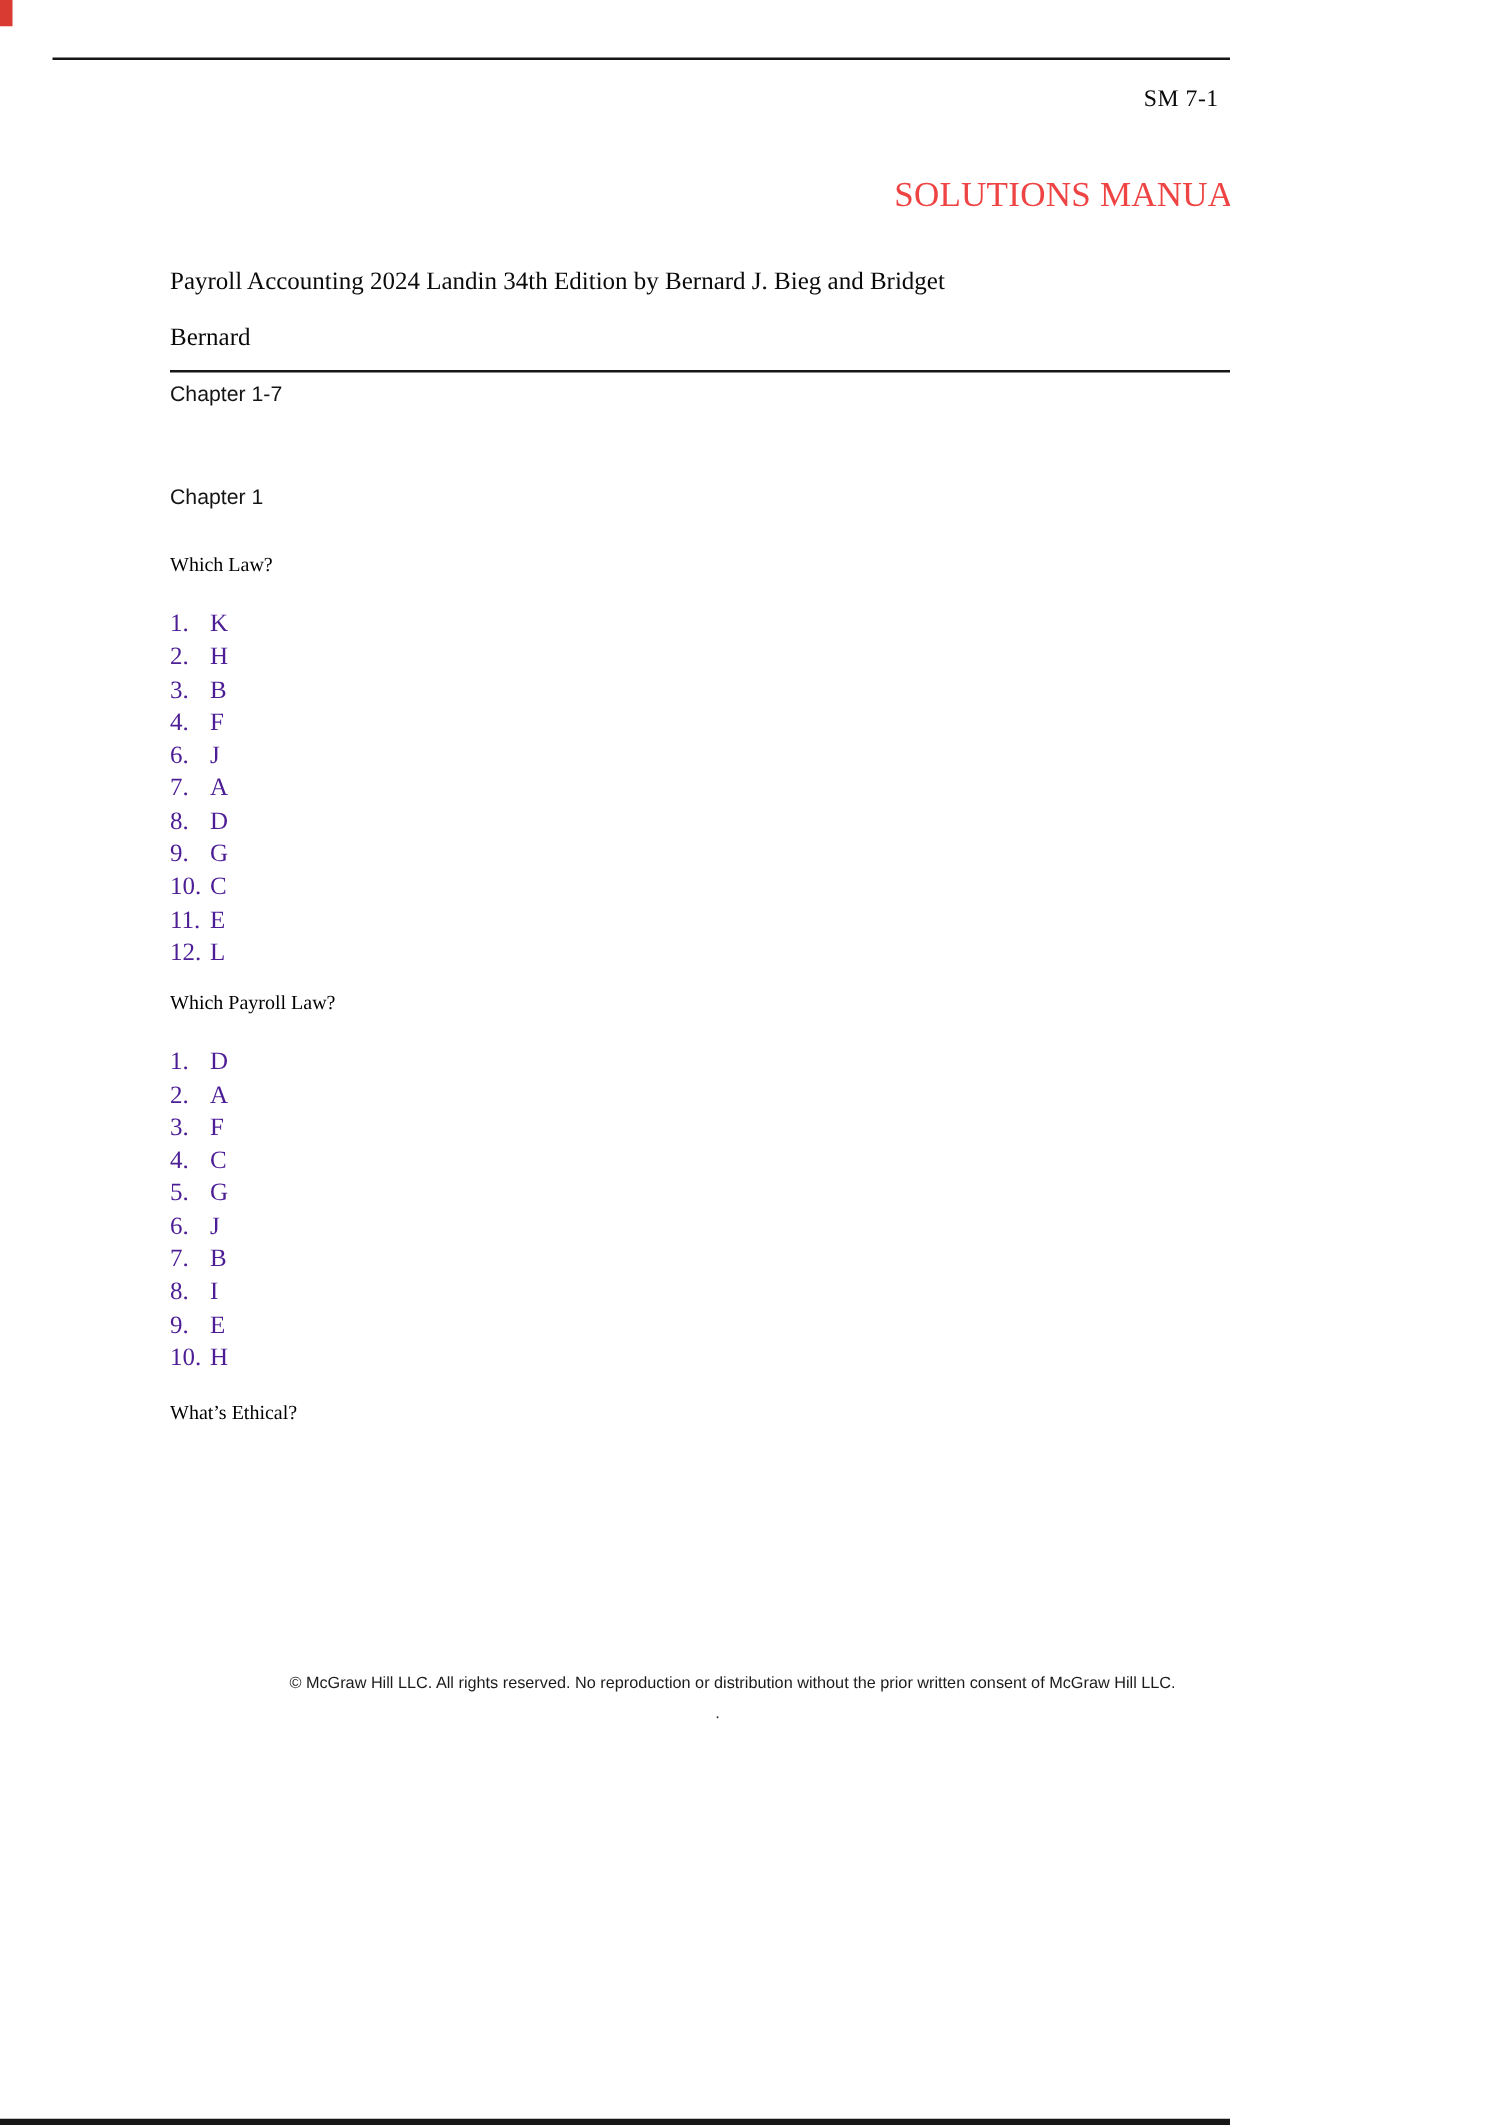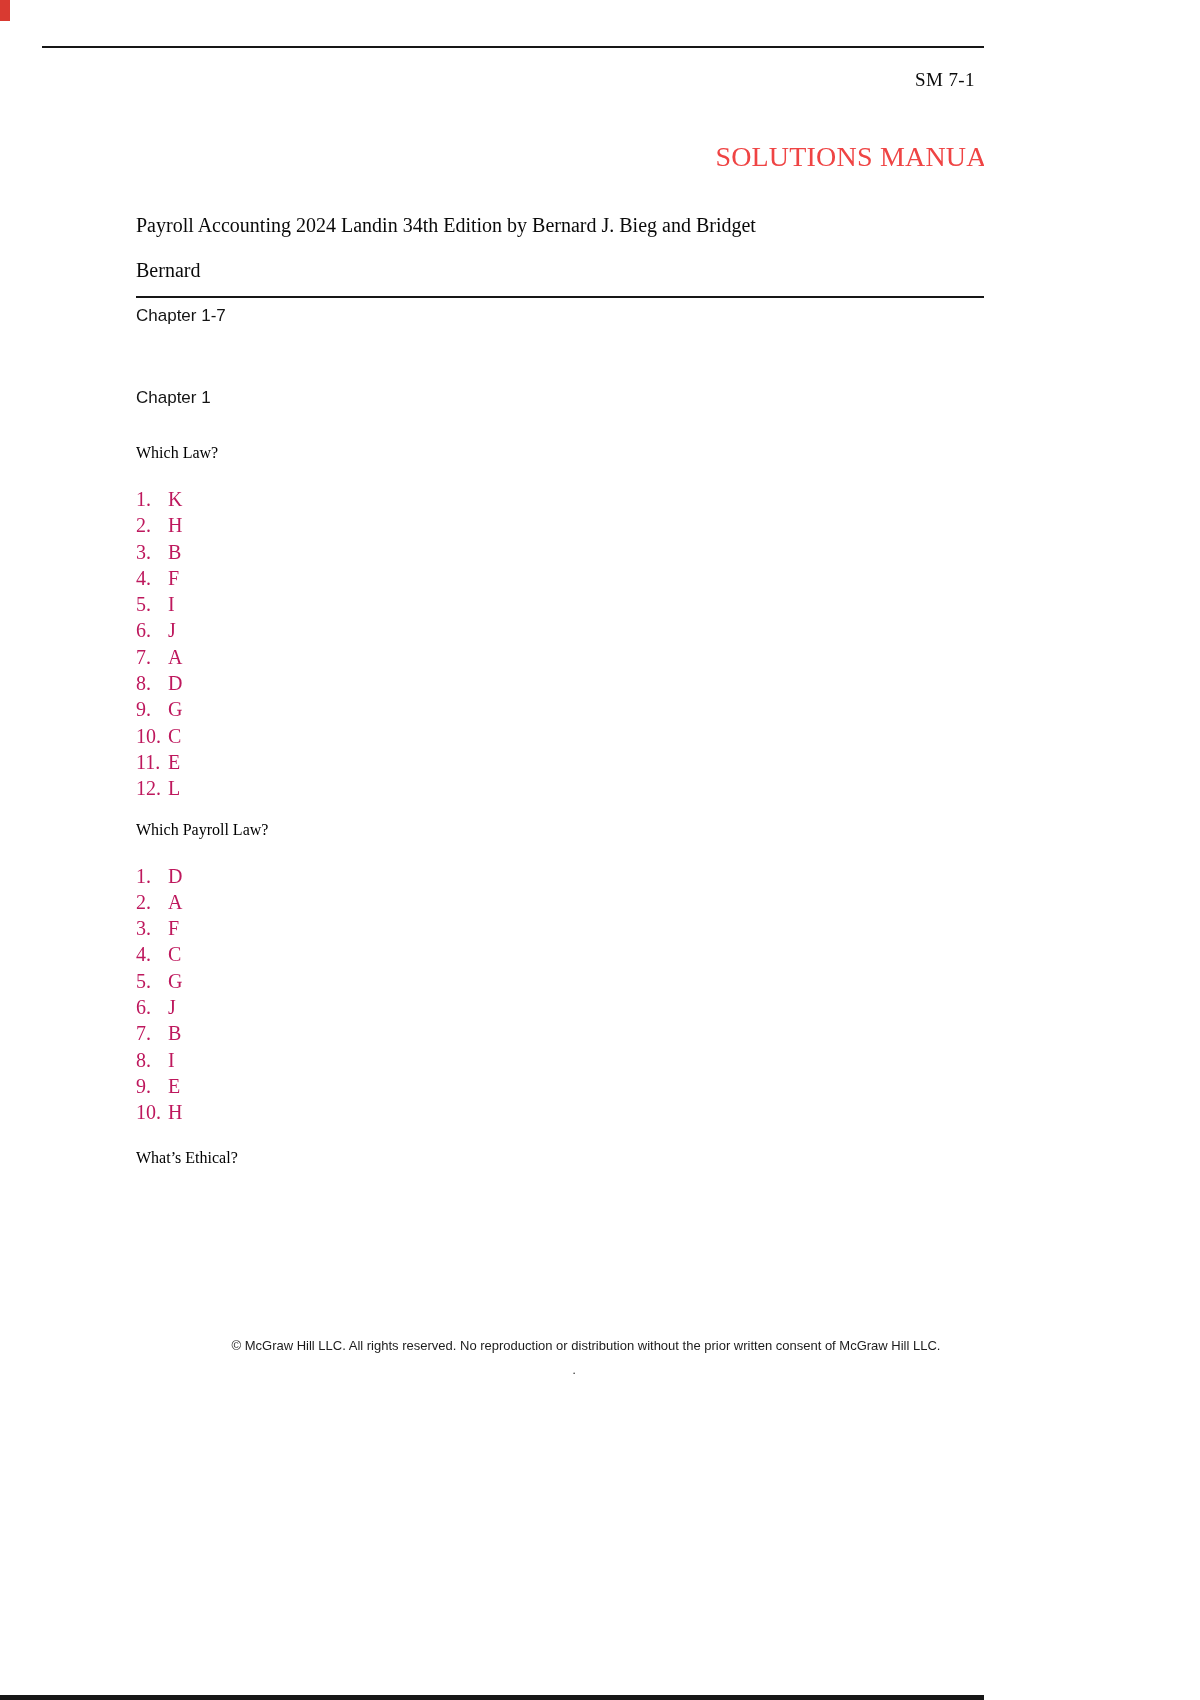--- a/index.html
+++ b/index.html
@@ -87,21 +87,21 @@
     font-weight: normal;
     color: #000000;
   }
   .heading-which-law { margin-top: 33px; }
   .heading-which-payroll-law { margin-top: 16px; }
   .heading-whats-ethical { margin-top: 20px; }
   .answer-list {
     margin-top: 22px;
     font-size: 20px;
     line-height: 26.3px;
-    color: #be185d;
+    color: #4c1d95;
   }
   .answer-num {
     display: inline-block;
     width: 32px;
   }
   .ethical-para {
     margin-top: 16px;
     font-size: 20px;
     line-height: 46px;
     color: #0a0a0a;
@@ -165,23 +165,20 @@
         </div>
 
         <div class="answer-row">
           <span class="answer-num">3.</span><span class="answer-letter">B</span>
         </div>
 
         <div class="answer-row">
           <span class="answer-num">4.</span><span class="answer-letter">F</span>
         </div>
 
-        <div class="answer-row">
-          <span class="answer-num">5.</span><span class="answer-letter">I</span>
-        </div>
 
         <div class="answer-row">
           <span class="answer-num">6.</span><span class="answer-letter">J</span>
         </div>
 
         <div class="answer-row">
           <span class="answer-num">7.</span><span class="answer-letter">A</span>
         </div>
 
         <div class="answer-row">

